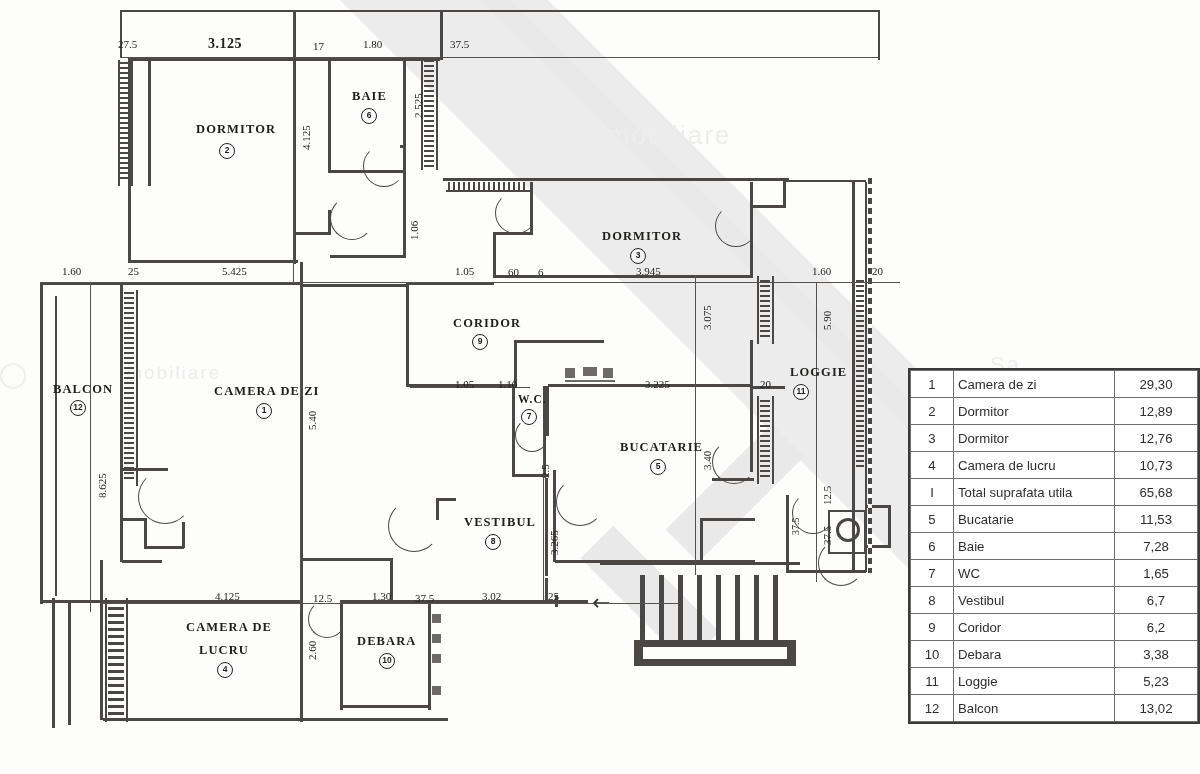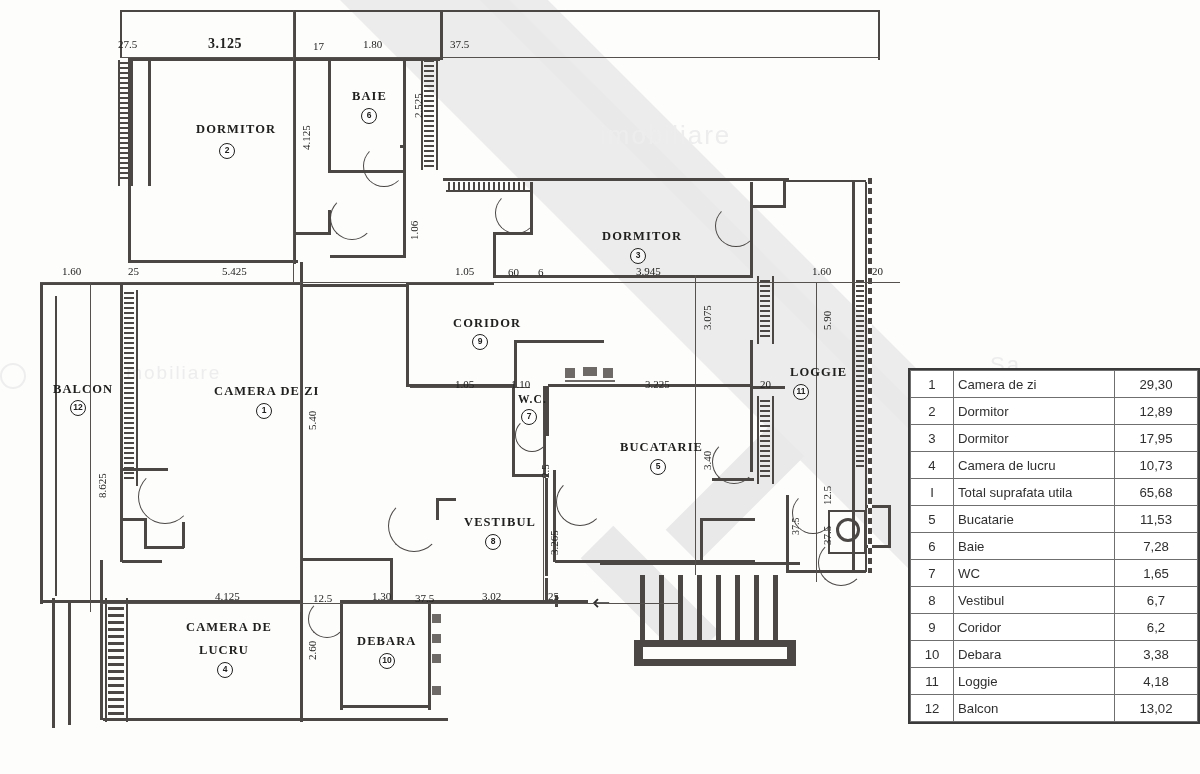--- a/index.html
+++ b/index.html
@@ -273,21 +273,21 @@
   <div class="dtxt" style="left:128px;top:265px;">25</div>
   <div class="dtxt" style="left:222px;top:265px;">5.425</div>
   <div class="dtxt" style="left:455px;top:265px;">1.05</div>
   <div class="dtxt" style="left:508px;top:266px;">60</div>
   <div class="dtxt" style="left:538px;top:266px;">6</div>
   <div class="dtxt" style="left:636px;top:265px;">3.945</div>
   <div class="dtxt" style="left:812px;top:265px;">1.60</div>
   <div class="dtxt" style="left:872px;top:265px;">20</div>
 
   <div class="dtxt" style="left:455px;top:378px;">1.05</div>
-  <div class="dtxt" style="left:511px;top:378px;font-family:Liberation Serif, serif;">1.10</div>
+  <div class="dtxt" style="left:498px;top:378px;font-family:Liberation Serif, serif;">1.10</div>
   <div class="dtxt" style="left:645px;top:378px;">3.225</div>
   <div class="dtxt" style="left:760px;top:378px;">20</div>
 
   <div class="dtxt" style="left:215px;top:590px;">4.125</div>
   <div class="dtxt" style="left:313px;top:592px;">12.5</div>
   <div class="dtxt" style="left:372px;top:590px;">1.30</div>
   <div class="dtxt" style="left:415px;top:592px;">37.5</div>
   <div class="dtxt" style="left:482px;top:590px;">3.02</div>
   <div class="dtxt" style="left:548px;top:590px;">25</div>
 
@@ -352,21 +352,21 @@
             <td class="n">29,30</td>
           </tr>
           <tr>
             <td class="c">2</td>
             <td>Dormitor</td>
             <td class="n">12,89</td>
           </tr>
           <tr>
             <td class="c">3</td>
             <td>Dormitor</td>
-            <td class="n">17,95</td>
+            <td class="n">12,76</td>
           </tr>
           <tr>
             <td class="c">4</td>
             <td>Camera de lucru</td>
             <td class="n">10,73</td>
           </tr>
           <tr class="total">
             <td class="c">I</td>
             <td>Total suprafata utila</td>
             <td class="n">65,68</td>
@@ -397,21 +397,21 @@
             <td class="n">6,2</td>
           </tr>
           <tr>
             <td class="c">10</td>
             <td>Debara</td>
             <td class="n">3,38</td>
           </tr>
           <tr>
             <td class="c">11</td>
             <td>Loggie</td>
-            <td class="n">4,18</td>
+            <td class="n">5,23</td>
           </tr>
           <tr>
             <td class="c">12</td>
             <td>Balcon</td>
             <td class="n">13,02</td>
           </tr>
         </tbody>
     </table>
   </div>
 

